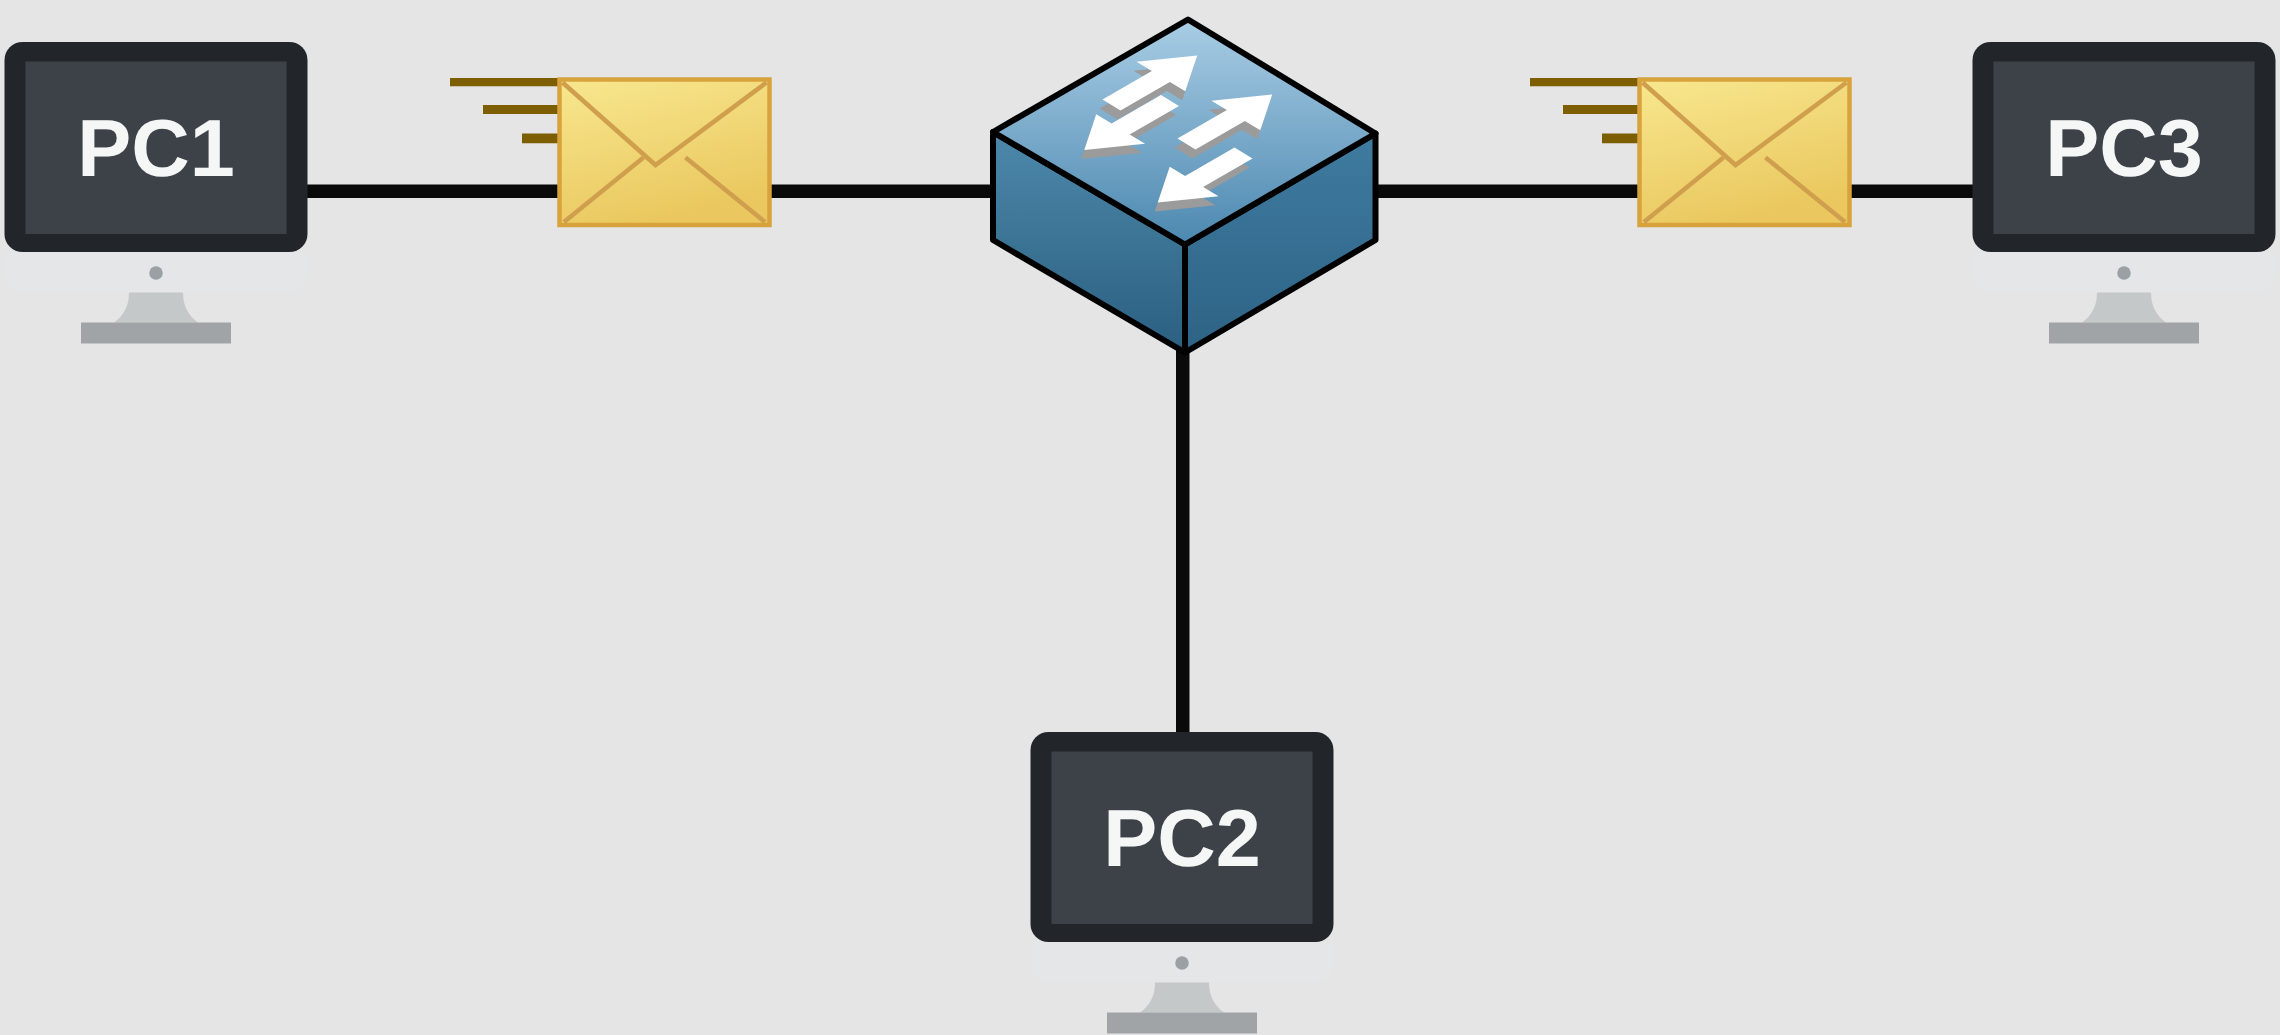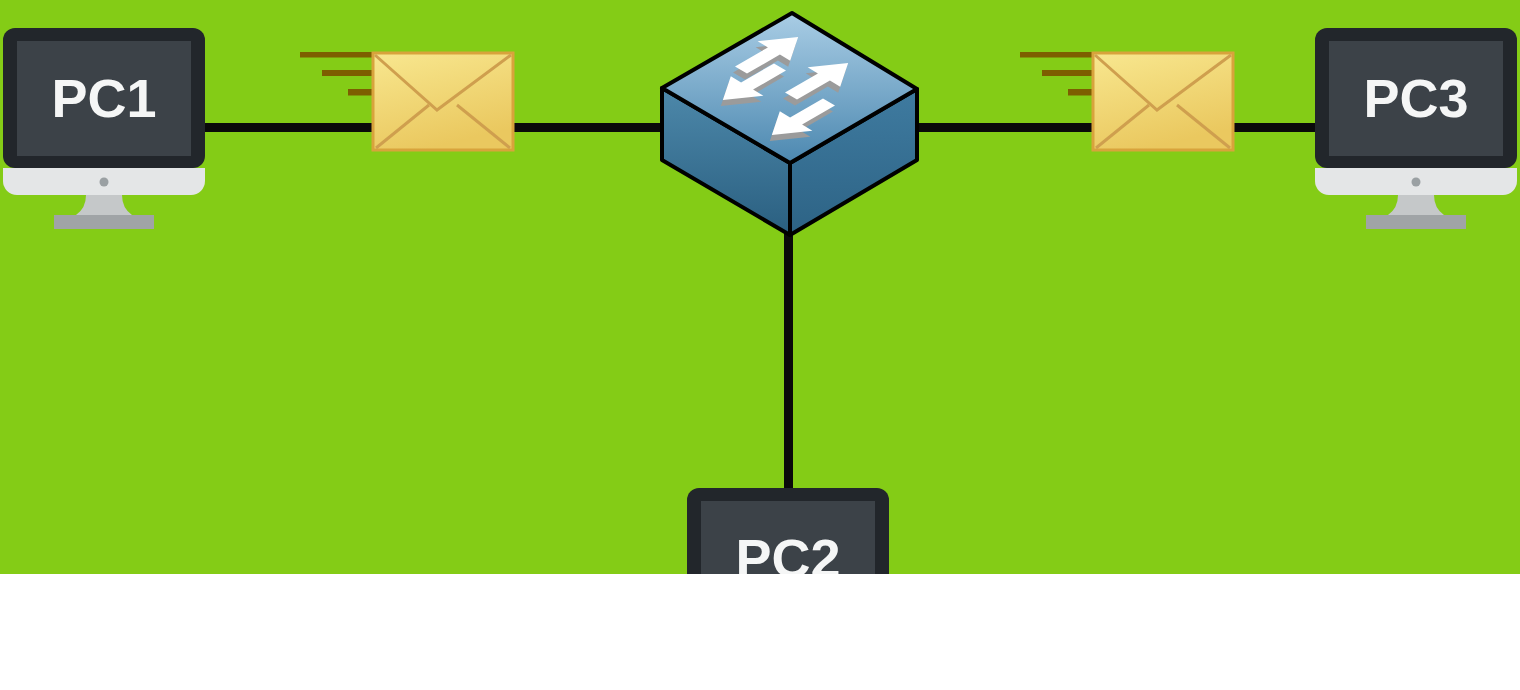--- a/index.html
+++ b/index.html
@@ -1,17 +1,17 @@
 <!DOCTYPE html>
 <html style="--line: #0a0a0a; --monitor_frame: #22262b; --monitor_screen: #3c4248; --monitor_chin: #e4e6e7; --monitor_dot: #9aa0a3; --monitor_neck: #c5c8c9; --monitor_base: #a0a4a6; --label_text: #f5f6f6; --envelope_fill_light: #f8e78f; --envelope_fill_dark: #eac85f; --envelope_border: #d8a33c; --envelope_line: #cf9f4e; --speed_line: #7d5e00; --switch_top_light: #a9cde5; --switch_top_dark: #4c88b0; --switch_left_light: #4d88aa; --switch_left_dark: #2a5f80; --switch_right_light: #3f7ba0; --switch_right_dark: #2d6385; --switch_outline: #000000; --arrow_fill: #ffffff; --arrow_shadow: #9b9b9b;"><head>
 <meta charset="utf-8">
 <style>
   html,body{margin:0;padding:0;background:#ffffff;}
   .canvas{
-    position:relative;width:1520px;height:574px;background:#84cc16;
+    position:relative;width:1520px;height:690px;background:#e5e5e5;
     overflow:hidden;font-family:"Liberation Sans",sans-serif;
   }
   .canvas svg{position:absolute;overflow:visible;}
   .link{position:absolute;background:var(--line);}
   .link.h{height:9px;}
   .link.v{width:9px;}
 
   
   .f-frame{fill:var(--monitor_frame);}
   .f-screen{fill:var(--monitor_screen);}

